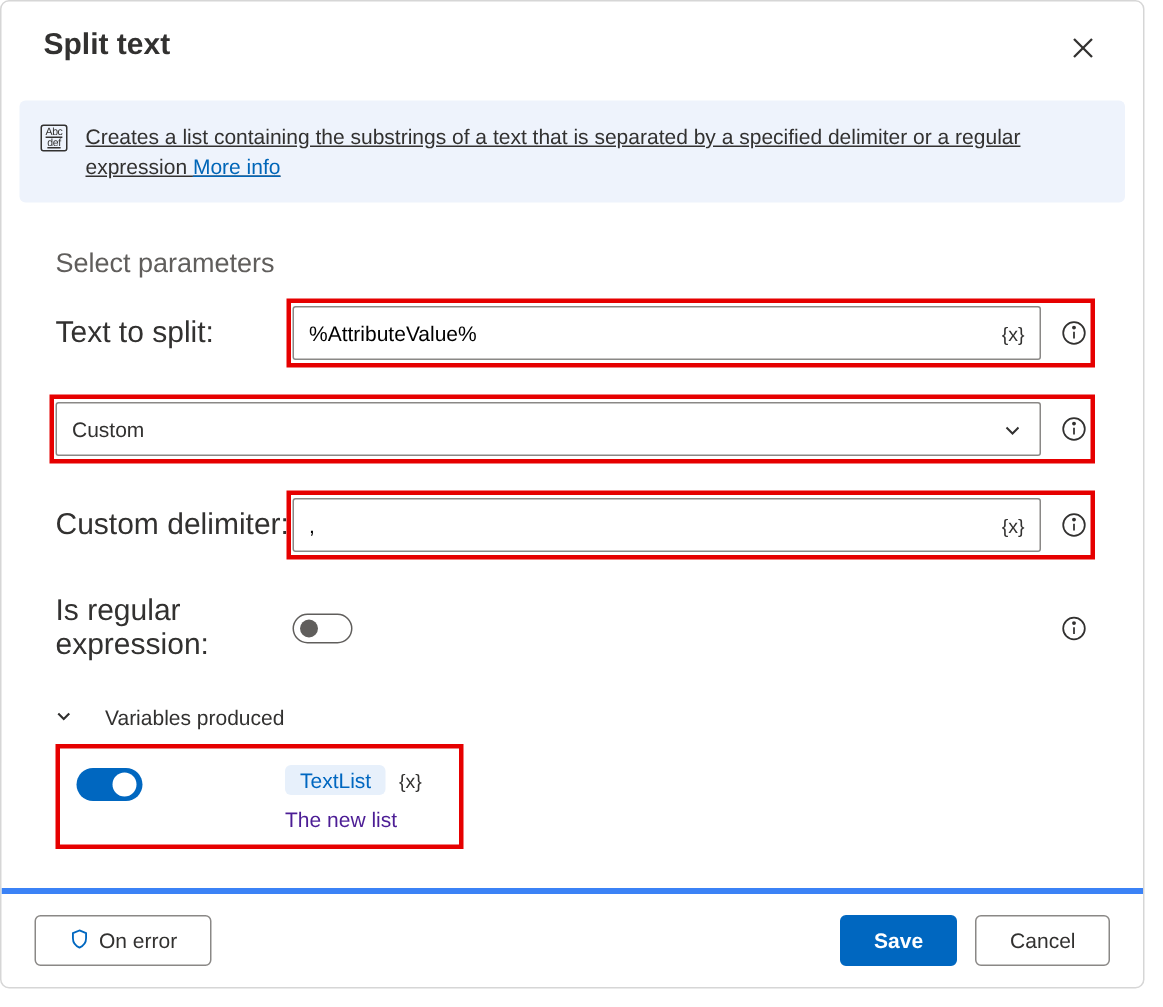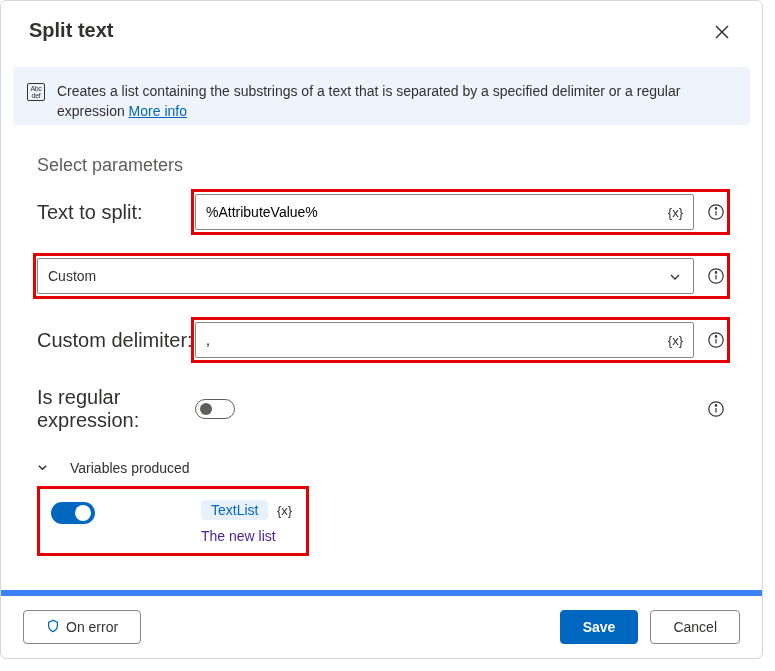--- a/index.html
+++ b/index.html
@@ -37,23 +37,24 @@
     background: transparent;
     cursor: pointer;
     display: flex; align-items: center; justify-content: center;
   }
   .close-btn svg { width: 14px; height: 14px; stroke: #323130; }
 
   .description-box {
     margin: 12px 12px 0 12px;
     background: #eef3fc;
     border-radius: 4px;
-    padding: 14px 18px 4px 14px;
+    padding: 14px 18px 14px 14px;
     display: flex;
     gap: 12px;
+    text-decoration: underline;
   }
   .abc-icon {
     width: 18px; height: 18px; border: 1px solid #323130;
     border-radius: 2px;
     font-size: 7px; line-height: 7px;
     display: flex; flex-direction: column; align-items: center; justify-content: center;
     flex-shrink: 0; margin-top: 2px;
     letter-spacing: -0.3px;
   }
   .desc-text {
@@ -145,21 +146,21 @@
     position: absolute; top: 3px; left: 4px;
   }
 
   
   .vp-head {
     display: flex; align-items: center; gap: 22px;
     font-size: 14px; color: #323130;
     cursor: pointer; margin-bottom: 12px;
   }
   .vp-body {
-    display: flex; align-items: flex-start; gap: 22px;
+    display: flex; align-items: flex-start; gap: 11px;
     padding: 12px 10px 10px 14px;
     position: relative;
   }
   .vp-toggle {
     width: 44px; height: 22px; border-radius: 11px;
     background: #0067c0; position: relative; cursor: pointer;
     margin-top: 2px;
   }
   .vp-toggle .knob2 {
     width: 16px; height: 16px; border-radius: 50%; background: #fff;
@@ -173,21 +174,21 @@
     font-size: 14px;
     padding: 2px 10px;
     border-radius: 4px;
   }
   .var-chip-token { font-size: 13px; margin-left: 4px; color: #323130; }
   .var-caption { font-size: 14px; color: #4c1d95; margin-top: 8px; }
 
   .footer {
     position: absolute;
     bottom: 0; left: 0; right: 0;
-    border-top: 6px solid #3b82f6;
+    border-top: 4px solid #3b82f6;
     padding: 14px 22px;
     display: flex;
     align-items: center;
     gap: 12px;
   }
   .btn {
     height: 34px;
     border-radius: 4px;
     font-size: 14px;
     padding: 0 22px;

